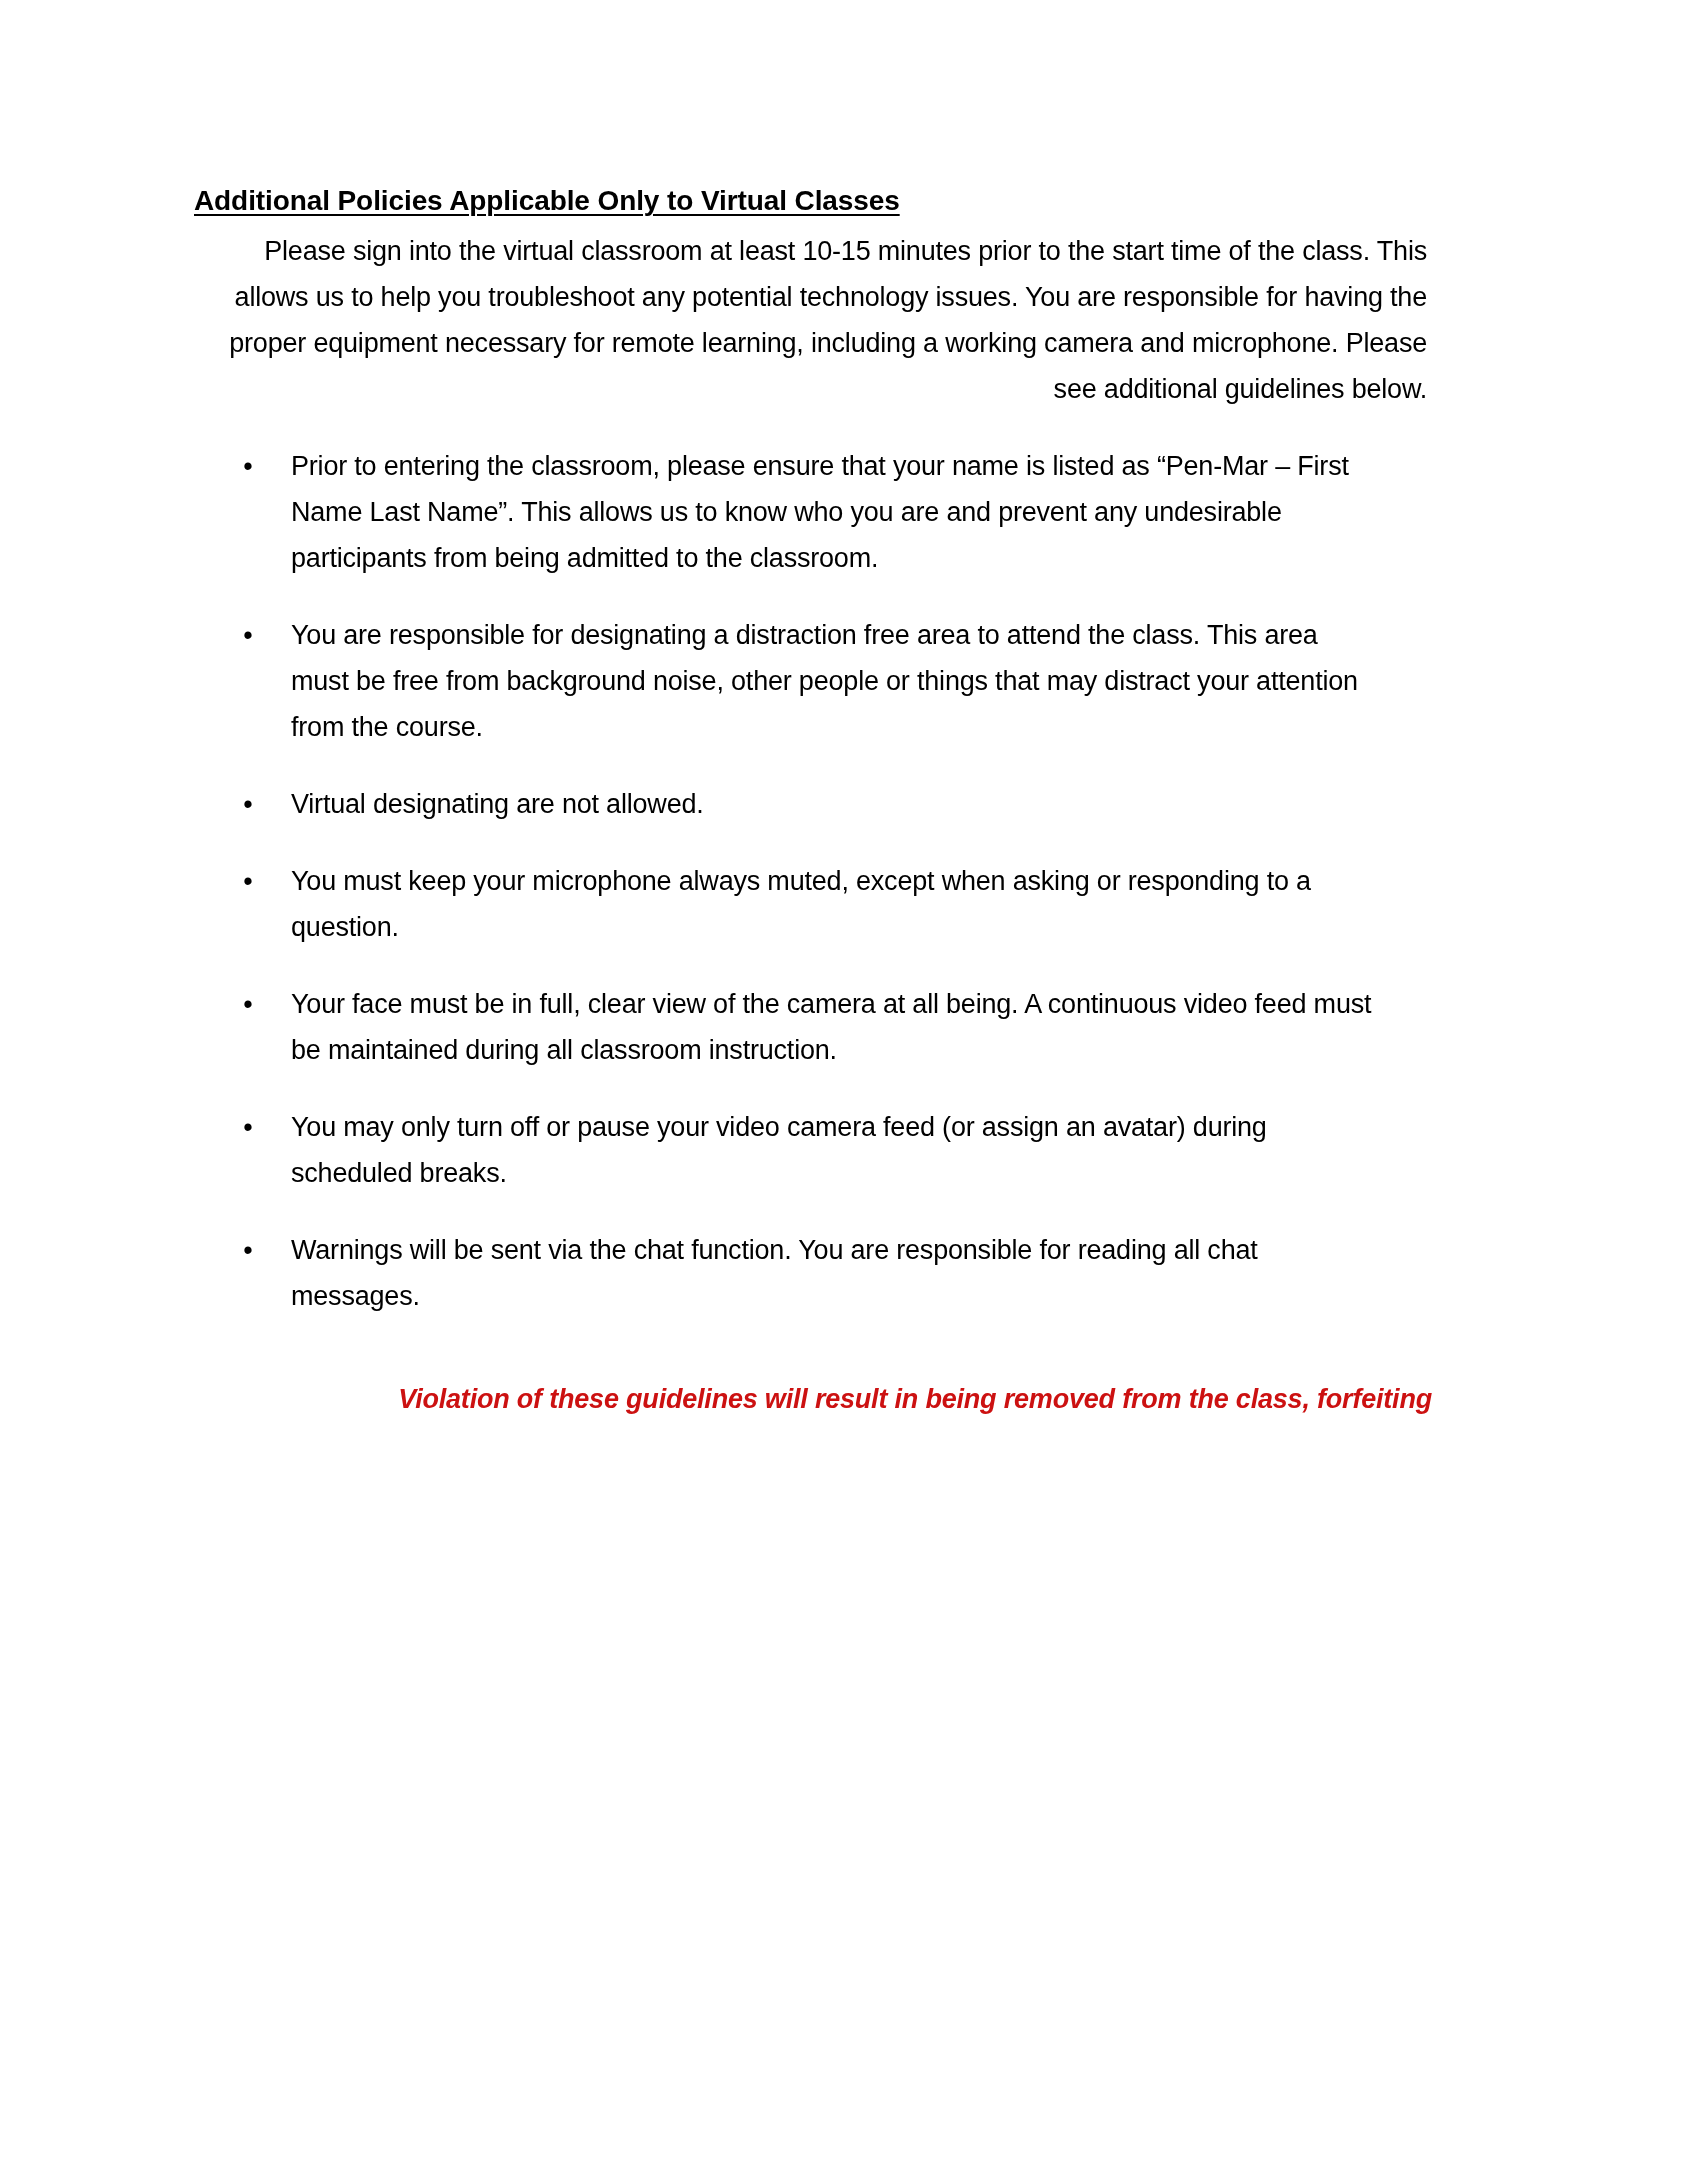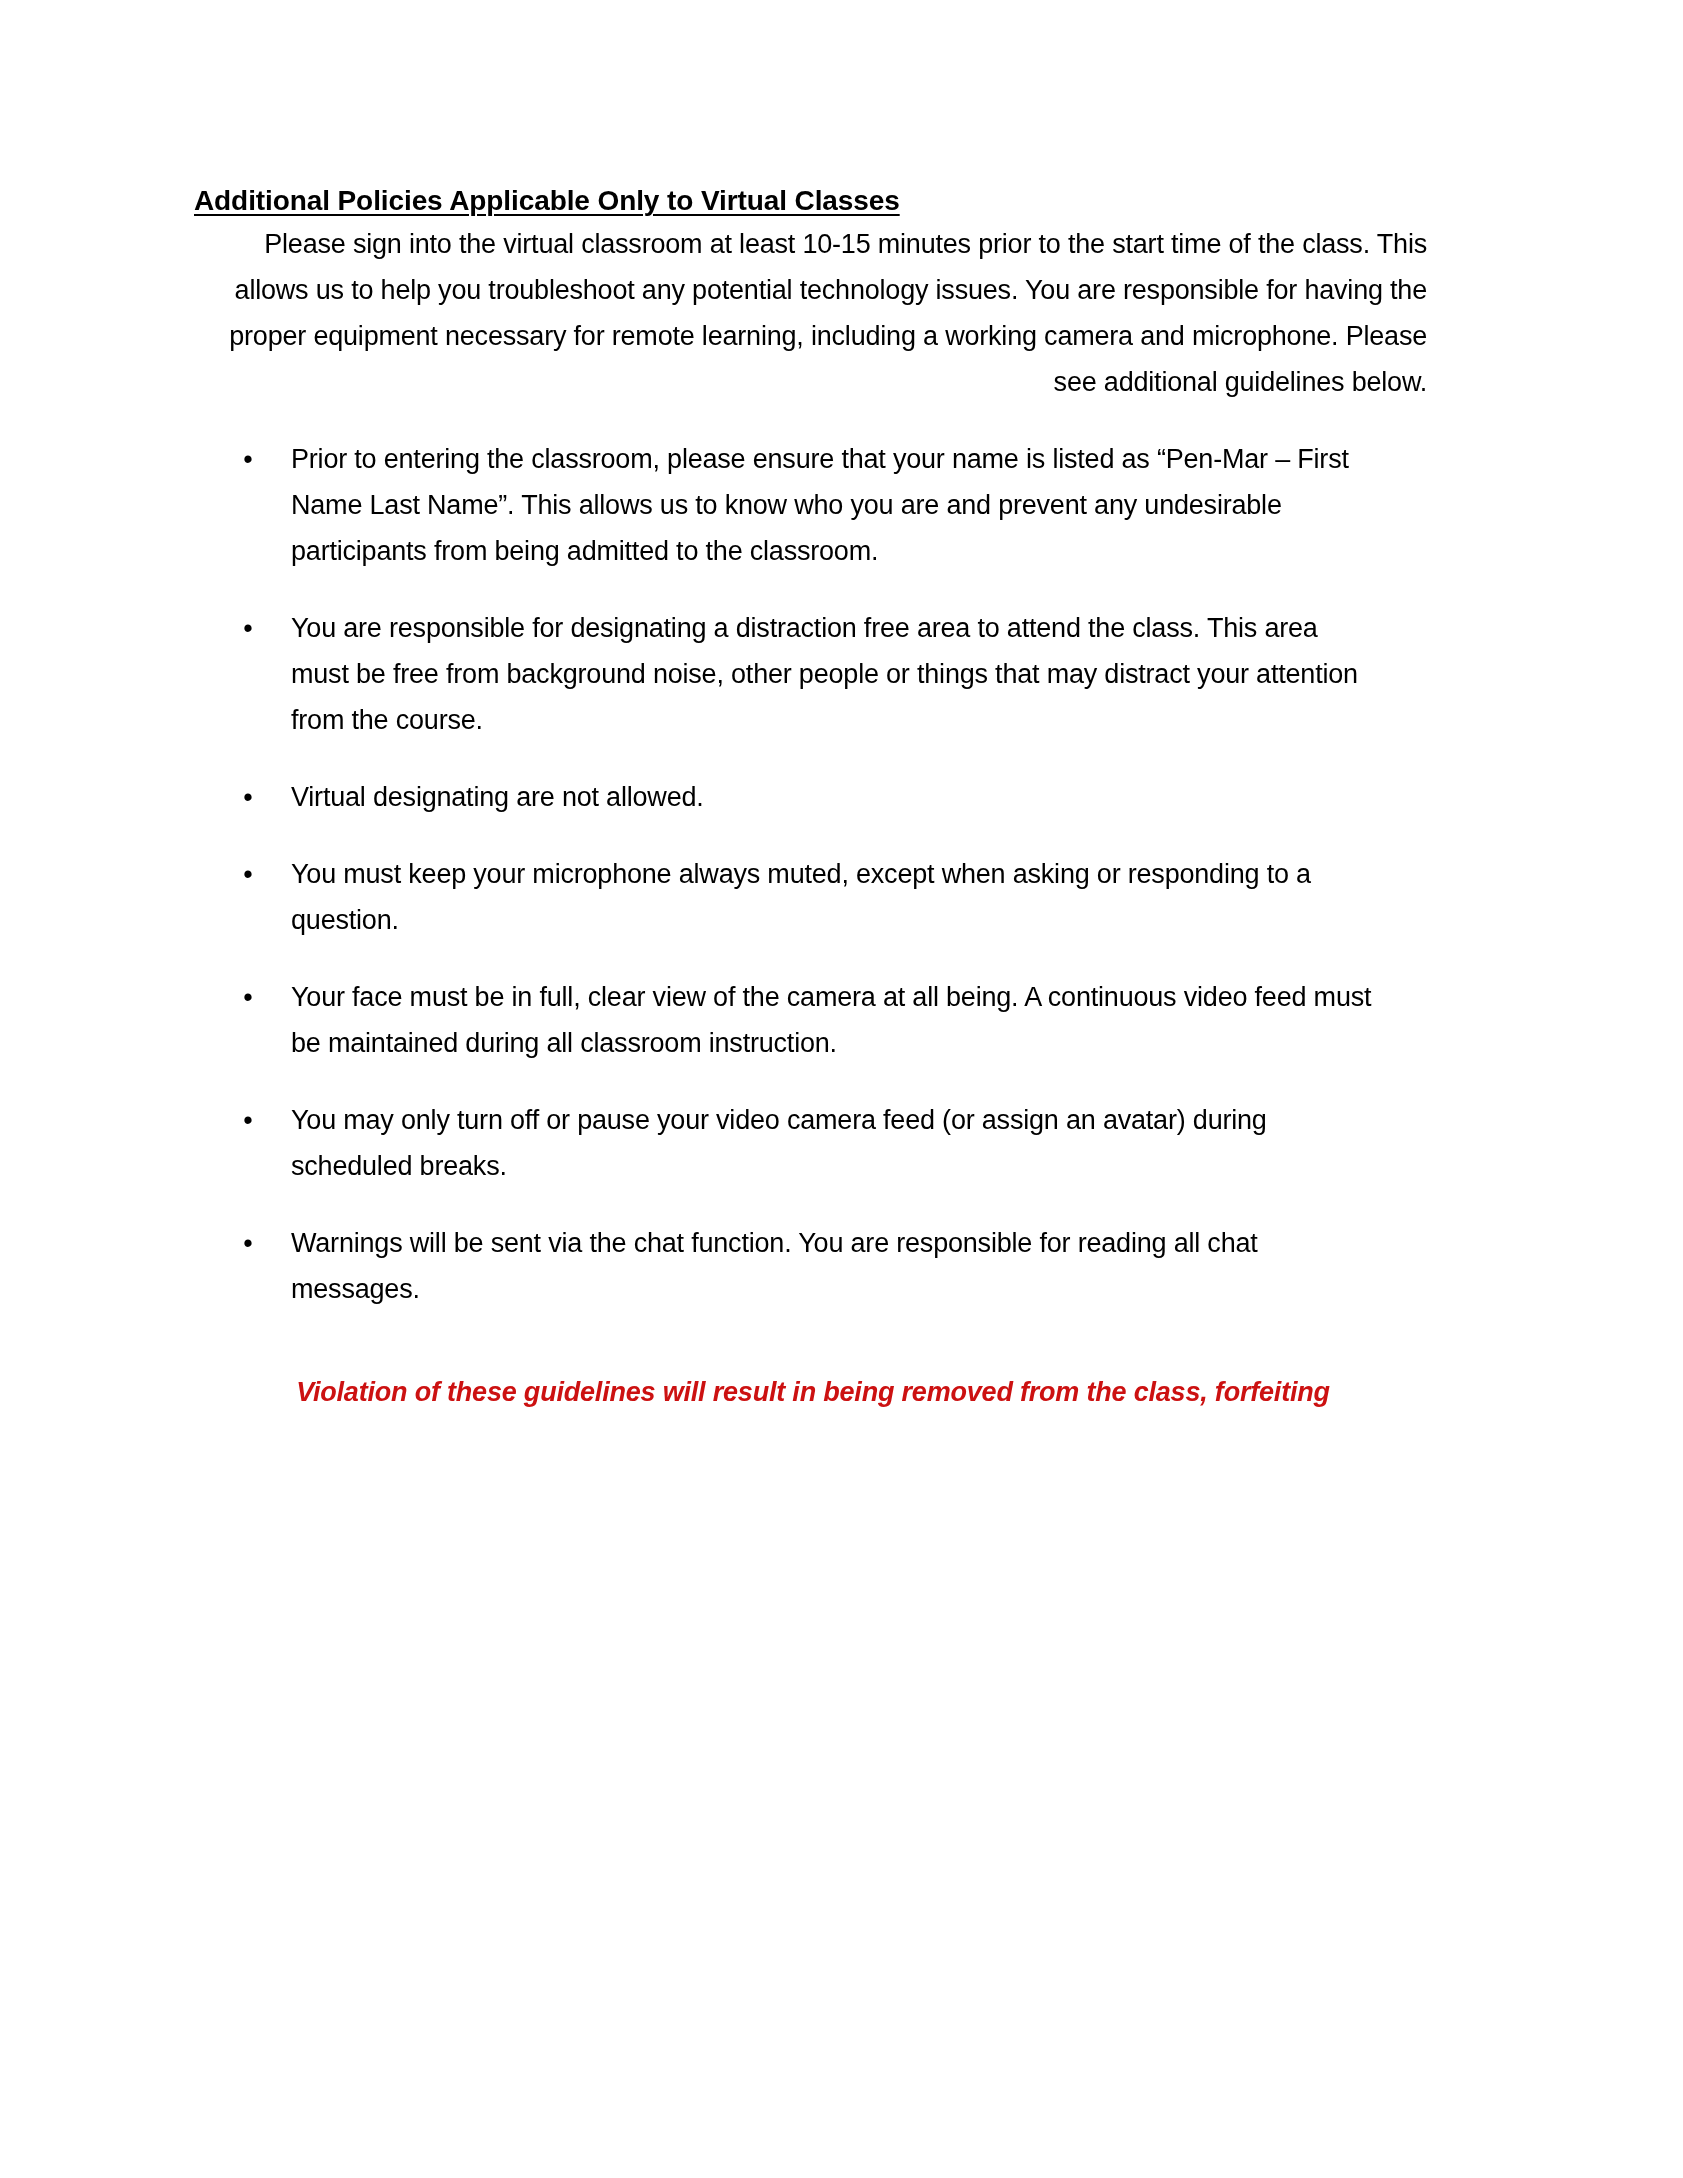--- a/index.html
+++ b/index.html
@@ -30,21 +30,21 @@
 
   
   .doc-heading {
     font-size: 28px;
     font-weight: bold;
     line-height: 1.30;
     letter-spacing: -0.1px;
     text-decoration: underline;
     text-underline-offset: 4px;
     text-decoration-thickness: 2px;
-    margin: 0 0 2px 0;
+    margin: 0 0 9px 0;
     white-space: nowrap;
   }
 
   
   .para {
     font-size: 27px;
     line-height: 46px;
     letter-spacing: -0.2px;
     margin: 0;
     text-align: right;
@@ -83,21 +83,21 @@
   }
   .bullet-text {
     display: block;
     margin-top: 31px;
   }
 
   
   .warning-block {
     margin: 0;
     width: 1238px;
-    text-align: center;
+    text-align: right;
     font-size: 27px;
     font-weight: bold;
     font-style: italic;
     line-height: 46px;
     letter-spacing: -0.2px;
   }
   .warning-line {
     display: block;
   }
 

